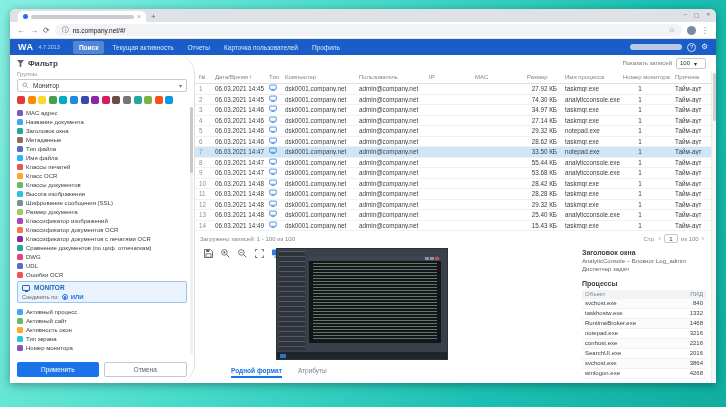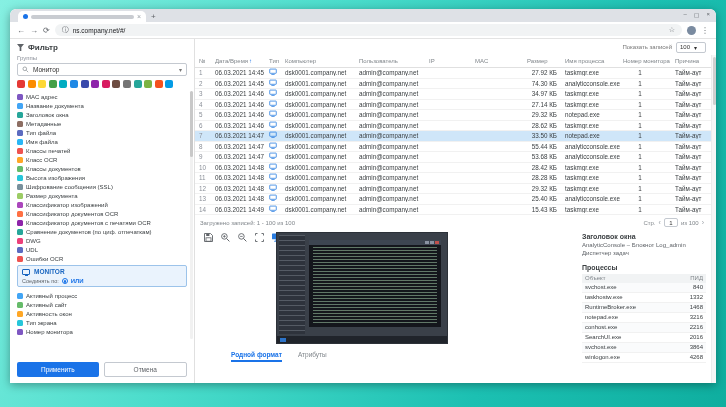--- a/index.html
+++ b/index.html
@@ -37,21 +37,21 @@
   .nav { display:flex; gap:2px; margin-left:8px; }
   .nav-item { color:#dbe7fa; font-size:6.5px; padding:3px 6px; border-radius:2px; white-space:nowrap; }
   .nav-item.active { background:rgba(255,255,255,.25); color:#fff; font-weight:bold; }
   .header-right { margin-left:auto; display:flex; align-items:center; gap:5px; }
   .user-chip { width:52px; height:6px; border-radius:3px; background:#b9c9e6; }
   .hdr-ico { color:#e8f0fe; font-size:7.5px; line-height:1; }
   .help-badge { width:9px; height:9px; border:1px solid #cfe0f8; border-radius:50%; color:#e8f0fe; font-size:6px; display:flex; align-items:center; justify-content:center; }
   
   .content { flex:1; display:flex; background:#fff; min-height:0; }
   
-  .sidebar { width:185px; border-right:1px solid #e0e0e0; position:relative; padding:4px 7px; flex:none; }
+  .sidebar { width:185px; border-right:1px solid #e0e0e0; position:relative; padding:4px 7px; flex:none;border-radius:19px; }
   .sb-title { display:flex; align-items:center; gap:4px; font-size:8px; font-weight:bold; color:#3c4043; }
   .funnel { width:7px; height:7px; background:#5f6368; clip-path:polygon(0 0,100% 0,62% 45%,62% 100%,38% 100%,38% 45%); }
   .sb-groups { margin-top:3px; font-size:6px; color:#8a8f98; }
   .sb-select { margin-top:2px; height:13px; border:1px solid #c4c9d0; border-radius:2px; display:flex; align-items:center; gap:4px; padding:0 4px; font-size:6.5px; color:#333; }
   .sb-select .caret { margin-left:auto; color:#777; font-size:6px; }
   .cat-icons { display:flex; gap:2.6px; margin-top:4px; }
   .cat-icon { width:8px; height:8px; border-radius:2px; }
   .filter-list { margin-top:4px; }
   .f-item { display:flex; align-items:center; gap:3px; height:9px; font-size:6px; color:#3c4043; white-space:nowrap; overflow:hidden; }
   .f-item span.lbl { overflow:hidden; text-overflow:ellipsis; }
@@ -145,20 +145,36 @@
     <span class="nav-glyph">⟳</span>
     <div class="urlpill">
       <span class="url-info">ⓘ</span>
       <span>ns.company.net/#/</span>
       <span class="url-star">☆</span>
     </div>
     <span class="chrome-avatar"></span>
     <span class="chrome-menu">⋮</span>
   </div>
 
+  <div class="appheader">
+    <span class="logo">WA</span>
+    <span class="version">4.7.2013</span>
+    <div class="nav">
+        <div class="nav-item active">Поиск</div>
+        <div class="nav-item">Текущая активность</div>
+        <div class="nav-item">Отчеты</div>
+        <div class="nav-item">Карточка пользователей</div>
+        <div class="nav-item">Профиль</div>
+      </div>
+    <div class="header-right">
+      <span class="user-chip"></span>
+      <span class="help-badge">?</span>
+      <span class="hdr-ico">⚙</span>
+    </div>
+  </div>
 
   <div class="content">
 
     <aside class="sidebar">
       <div class="sb-title">
         <span class="funnel"></span>
         <span>Фильтр</span>
       </div>
       <div class="sb-groups">Группы</div>
       <div class="sb-select">

